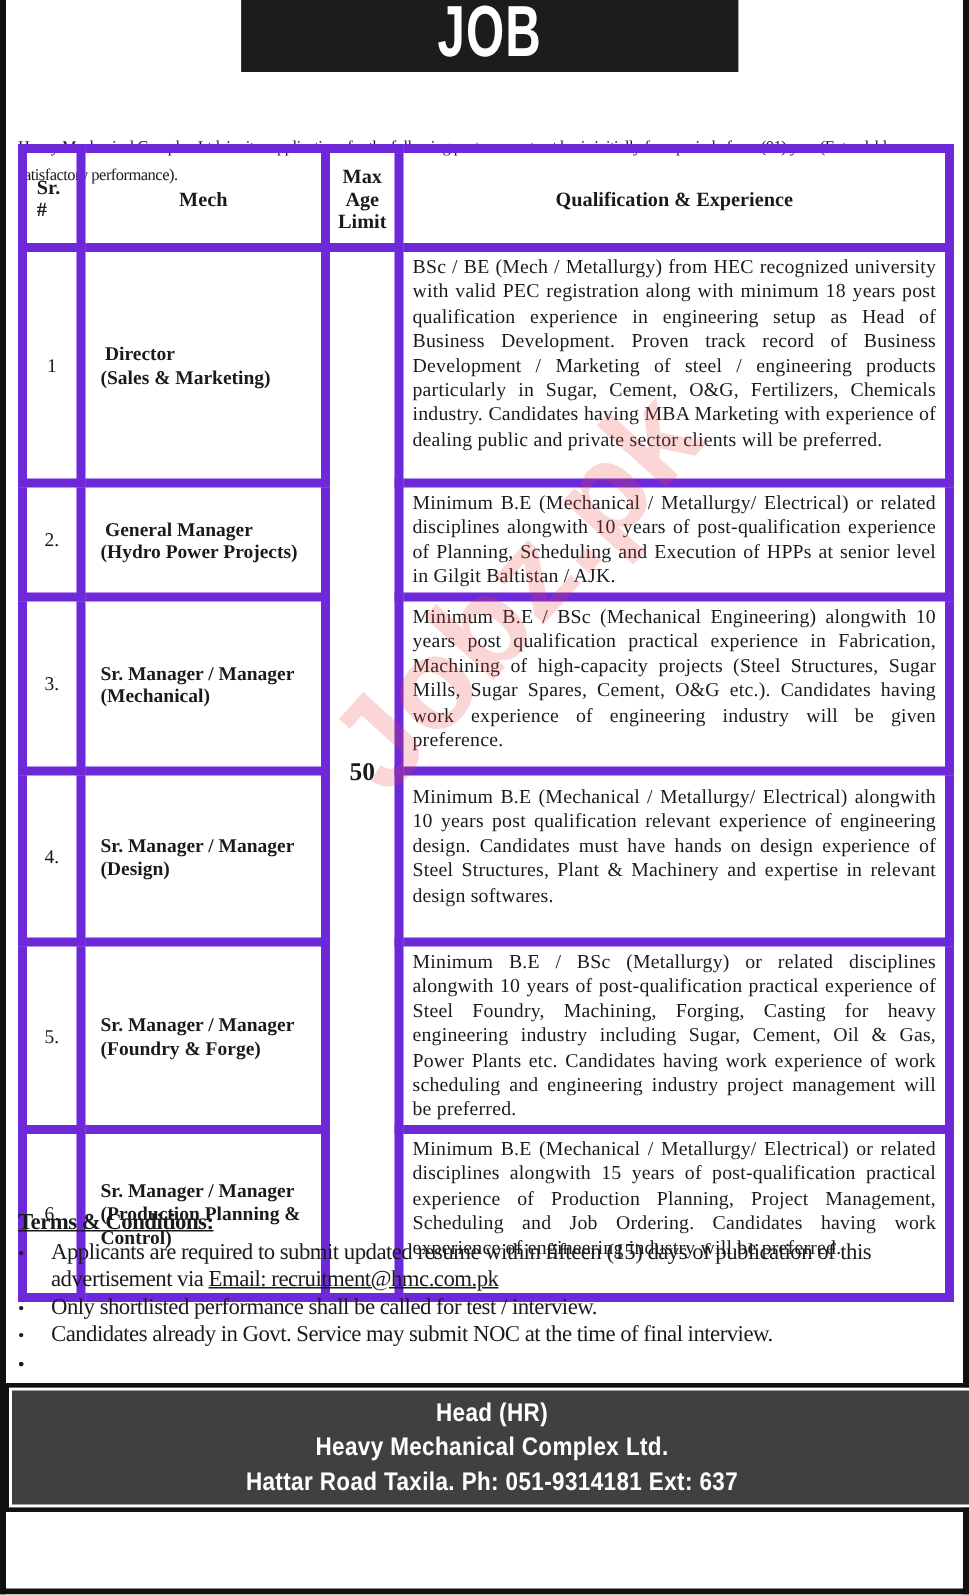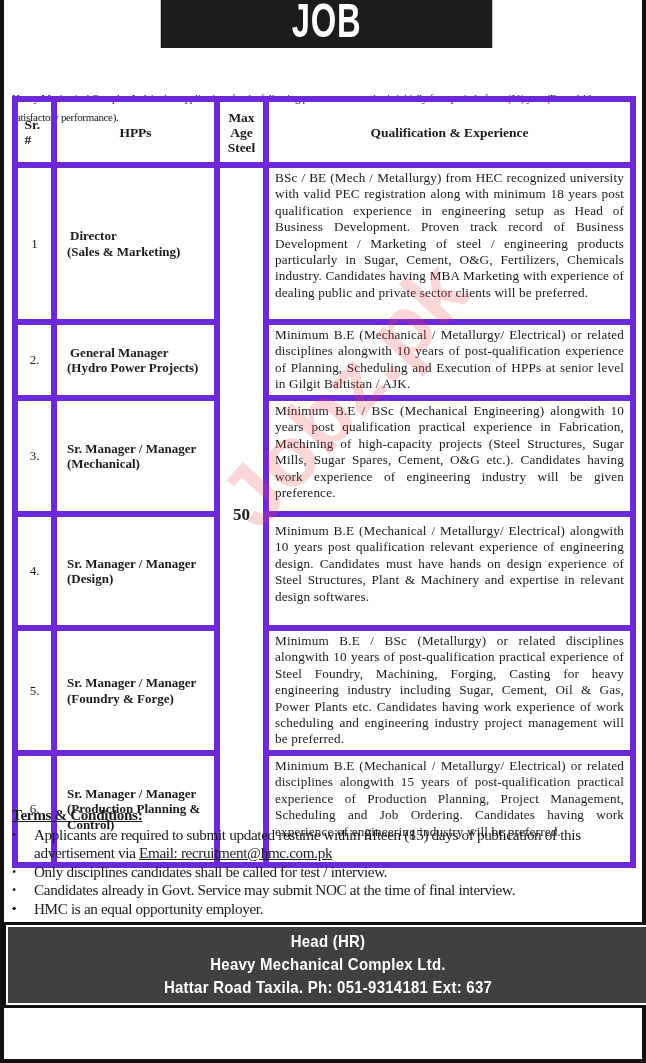--- a/index.html
+++ b/index.html
@@ -91,22 +91,22 @@
 <table class="jobs">
   <colgroup>
     <col class="c-sr">
       <col class="c-post">
       <col class="c-age">
       <col>
   </colgroup>
   <tbody>
       <tr>
     <th><span style="display:inline-block;width:20px;text-align:left;">Sr. #</span></th>
-    <th>HPPs</th>
-    <th><span style="display:inline-block;width:36px;">Max Age Steel</span></th>
+    <th>Mech</th>
+    <th><span style="display:inline-block;width:36px;">Max Age Limit</span></th>
     <th>Qualification &amp; Experience</th>
   </tr>
 
   <tr class="r1">
     <td class="sr-cell">1</td>
     <td class="post-cell">
       <div style="padding-left:3px">Director</div>
       <div>(Sales &amp; Marketing)</div>
     </td>
     <td class="age-cell" rowspan="6">50</td>
@@ -162,35 +162,34 @@
 
 <div class="terms">
   <div class="terms-title">Terms &amp; Conditions:</div>
   <ul>
     <li>
       <span class="bullet">•</span>
       <span>Applicants are required to submit updated resume within fifteen (15) days of publication of this advertisement via </span><span class="email">Email: recruitment@hmc.com.pk</span>
     </li>
     <li>
       <span class="bullet">•</span>
-      <span>Only disciplines candidates shall be called for test / interview.</span>
+      <span>Only shortlisted performance shall be called for test / interview.</span>
     </li>
     <li>
       <span class="bullet">•</span>
       <span>Candidates already in Govt. Service may submit NOC at the time of final interview.</span>
     </li>
     <li>
       <span class="bullet">•</span>
     </li>
     <li>
       <span class="bullet">•</span>
     </li>
     <li>
       <span class="bullet">•</span>
-      <span>HMC is an equal opportunity employer.</span>
     </li>
   </ul>
 </div>
 
 <div class="footer-box">
   <div class="fline">Head (HR)</div>
   <div class="fline">Heavy Mechanical Complex Ltd.</div>
   <div class="fline">Hattar Road Taxila. Ph: 051-9314181 Ext: 637</div>
 </div>
 

